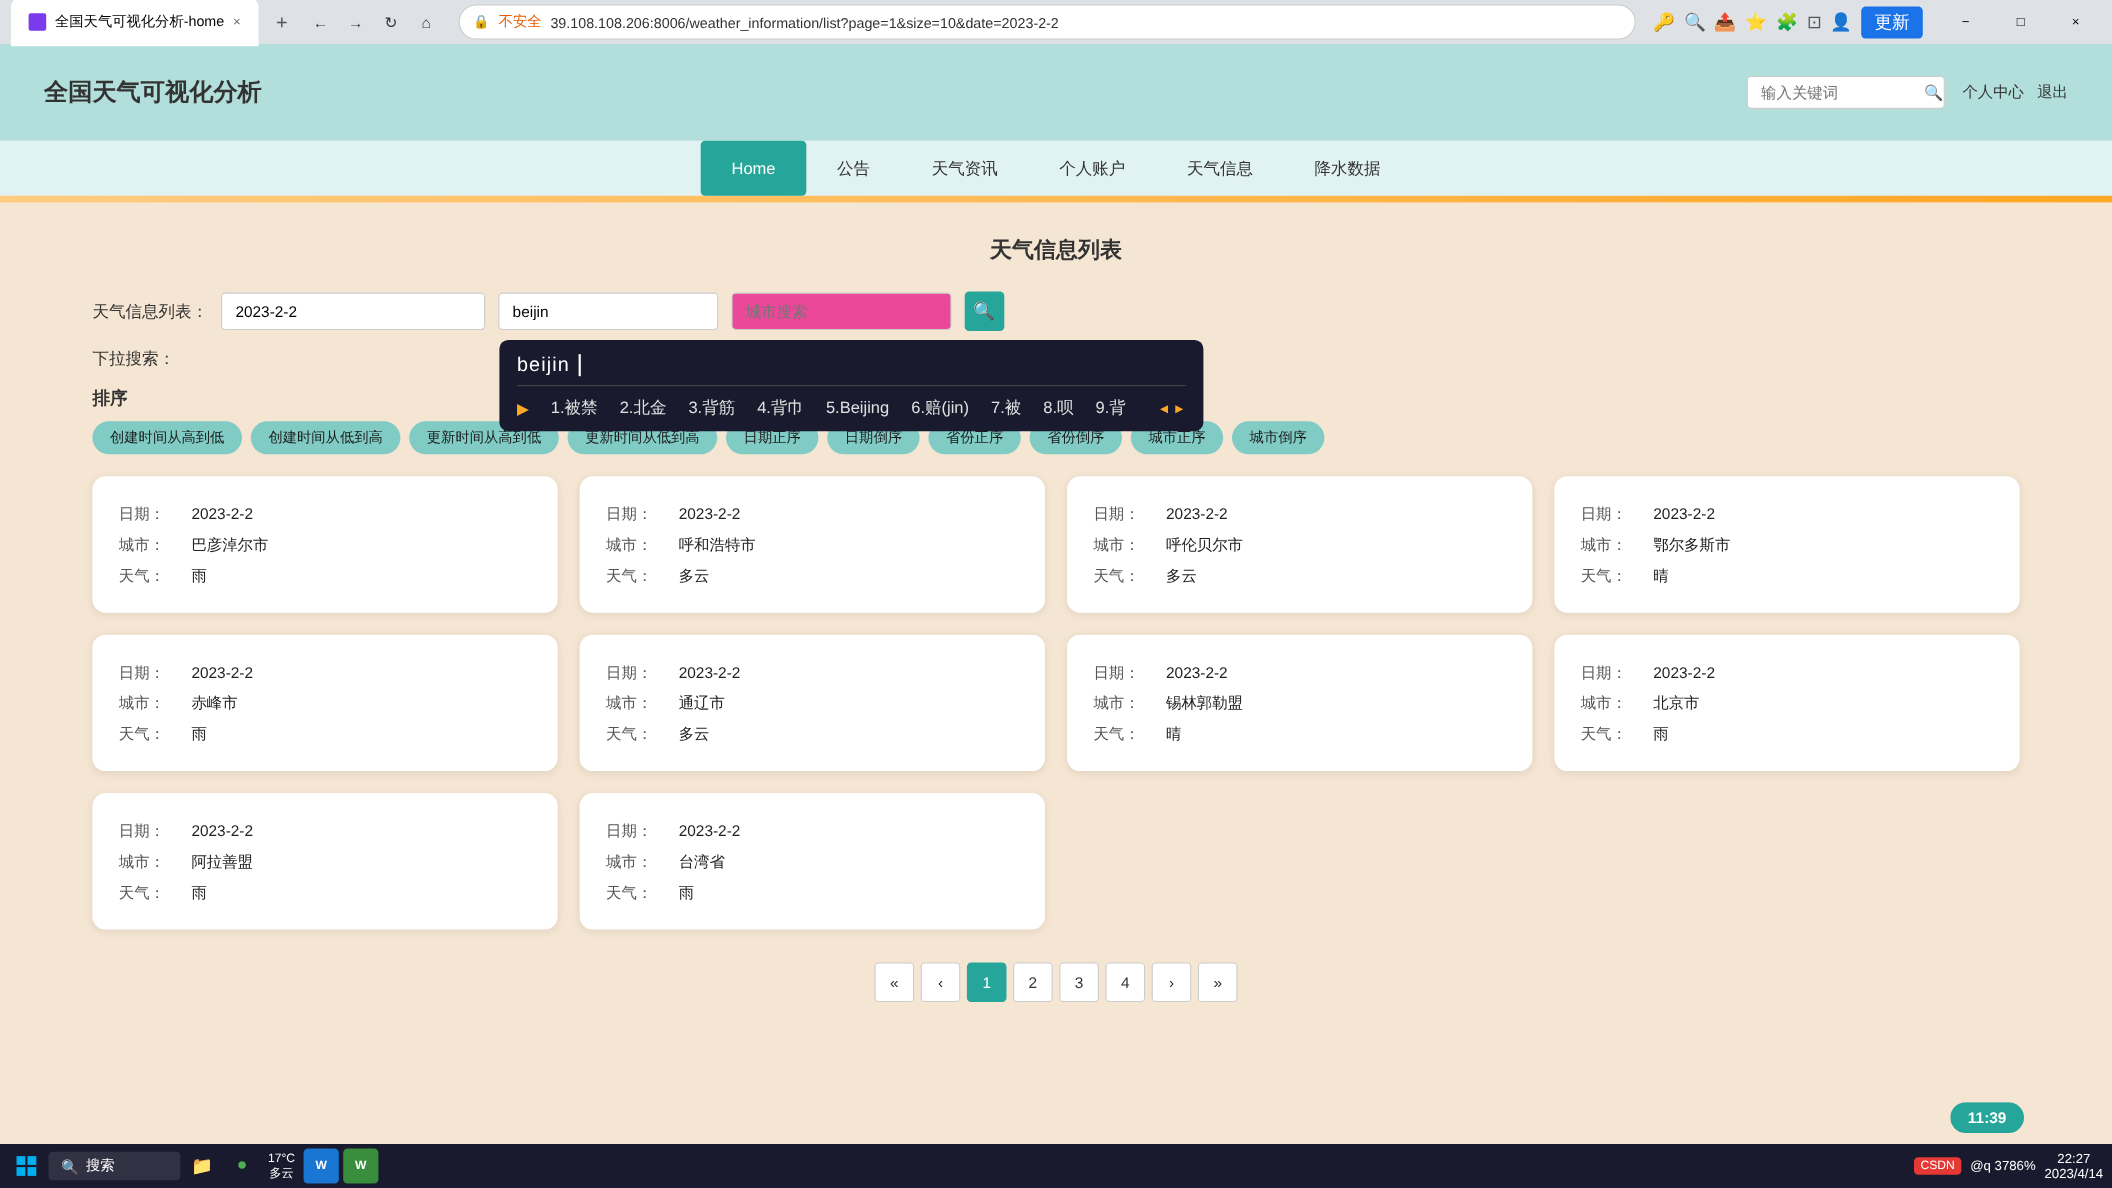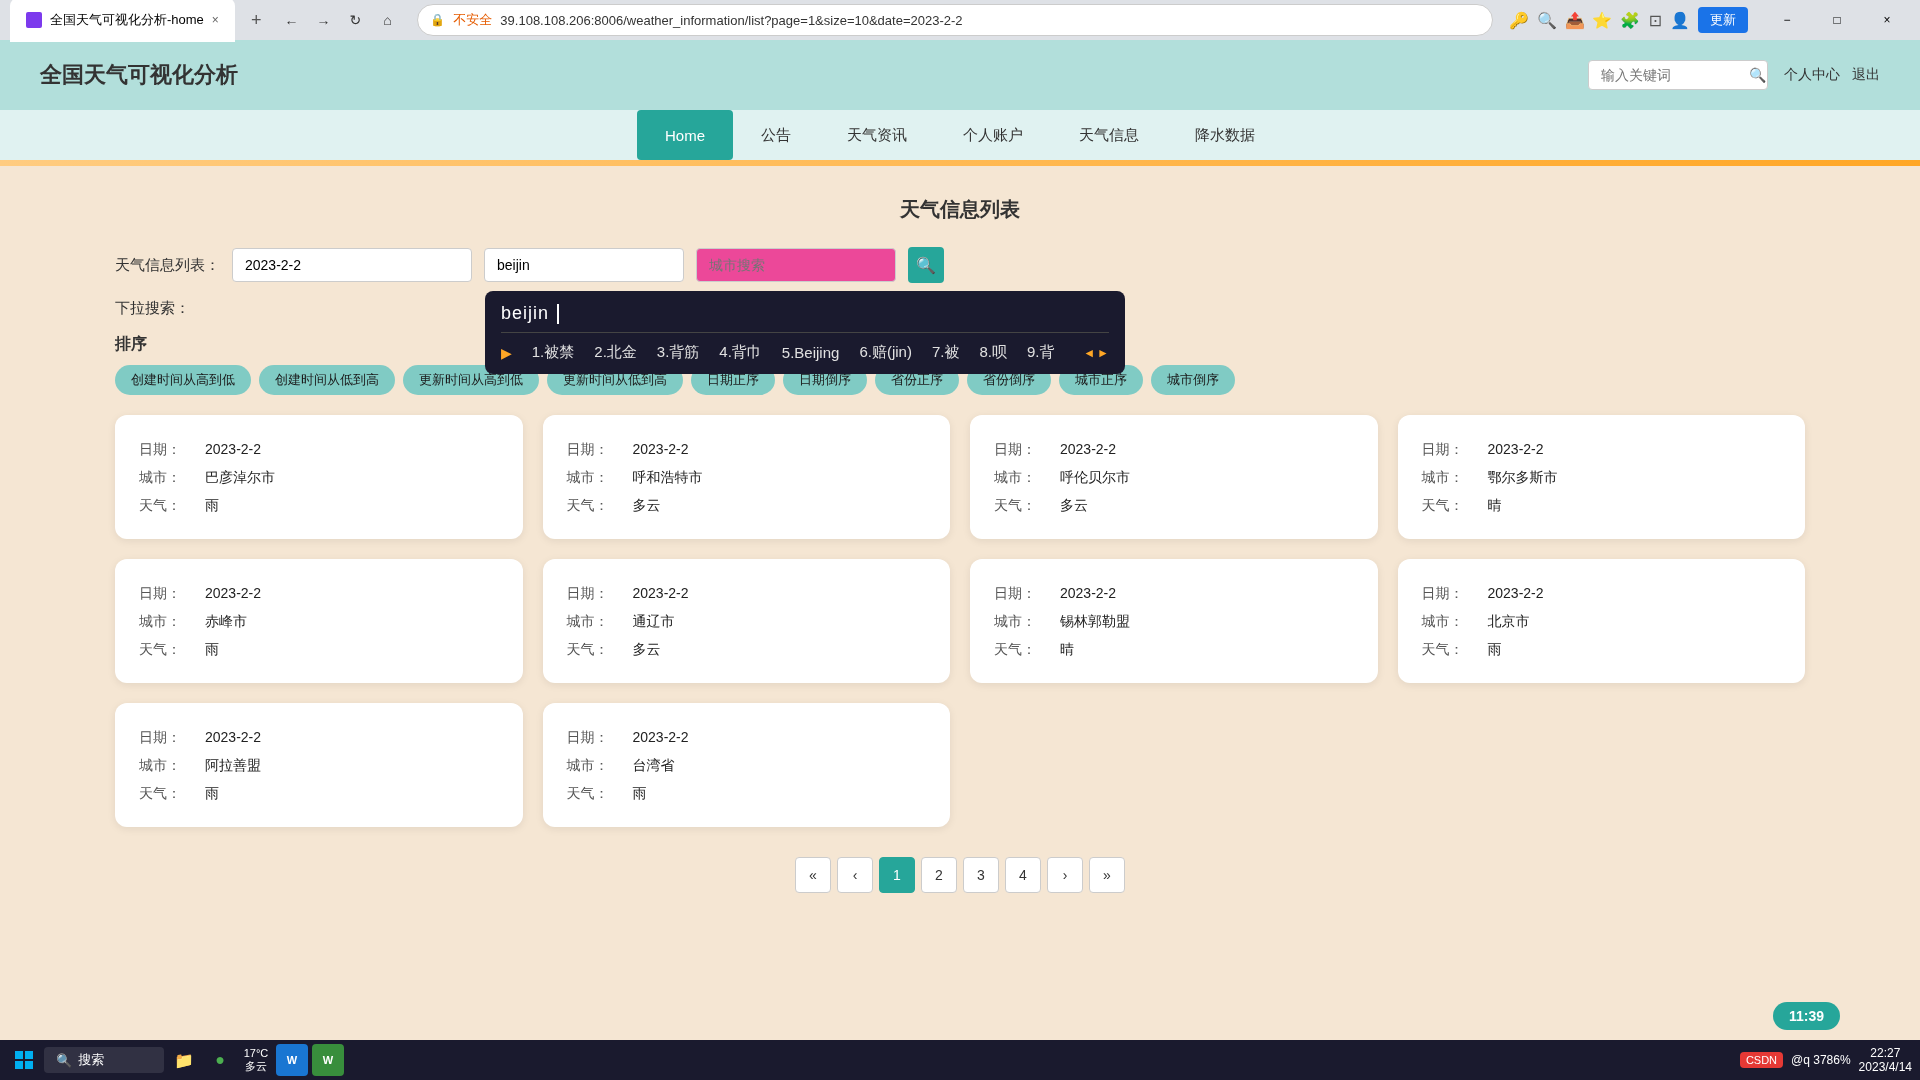--- a/index.html
+++ b/index.html
@@ -41,33 +41,33 @@
       flex: 1; display: flex; align-items: center; background: white;
       border-radius: 20px; padding: 4px 12px; gap: 8px; height: 32px;
       border: 1px solid #ccc;
     }
     .address-bar-lock { font-size: 12px; color: #e65c00; }
     .address-bar-url { font-size: 13px; color: #333; flex: 1; }
     .browser-right-icons { display: flex; align-items: center; gap: 8px; margin-left: 8px; }
     .browser-right-icons span { font-size: 16px; cursor: pointer; color: #555; }
     .update-btn {
       background: #1a73e8; color: white; border: none; border-radius: 4px;
-      padding: 4px 12px; font-size: 13px; cursor: pointer;
+      padding: 4px 12px; font-size: 16px; cursor: pointer;
     }
     .window-controls { display: flex; align-items: center; gap: 4px; margin-left: 8px; }
     .win-btn { width: 46px; height: 30px; display: flex; align-items: center; justify-content: center; cursor: pointer; font-size: 12px; }
 
     
     .app-header {
       background: #b2dfdb;
       padding: 20px 40px;
       display: flex;
       align-items: center;
       justify-content: space-between;
-      height: 70px;
+      height: 88px;
     }
     .app-title { font-size: 22px; font-weight: bold; color: #333; }
     .header-right { display: flex; align-items: center; gap: 16px; }
     .search-box {
       border: 1px solid #ccc; border-radius: 4px;
       padding: 6px 12px; font-size: 14px;
       display: flex; align-items: center; gap: 8px;
       background: white; width: 180px;
     }
     .search-box input { border: none; outline: none; font-size: 14px; width: 140px; }
@@ -99,21 +99,21 @@
     }
 
     
     .accent-bar {
       background: linear-gradient(to right, #ffcc80, #ffa726);
       height: 6px;
     }
 
     
     .main-content {
-      padding: 30px 115px;
+      padding: 30px 84px;
     }
     .page-title {
       text-align: center;
       font-size: 20px;
       font-weight: bold;
       color: #333;
       margin-bottom: 24px;
     }
 
     

